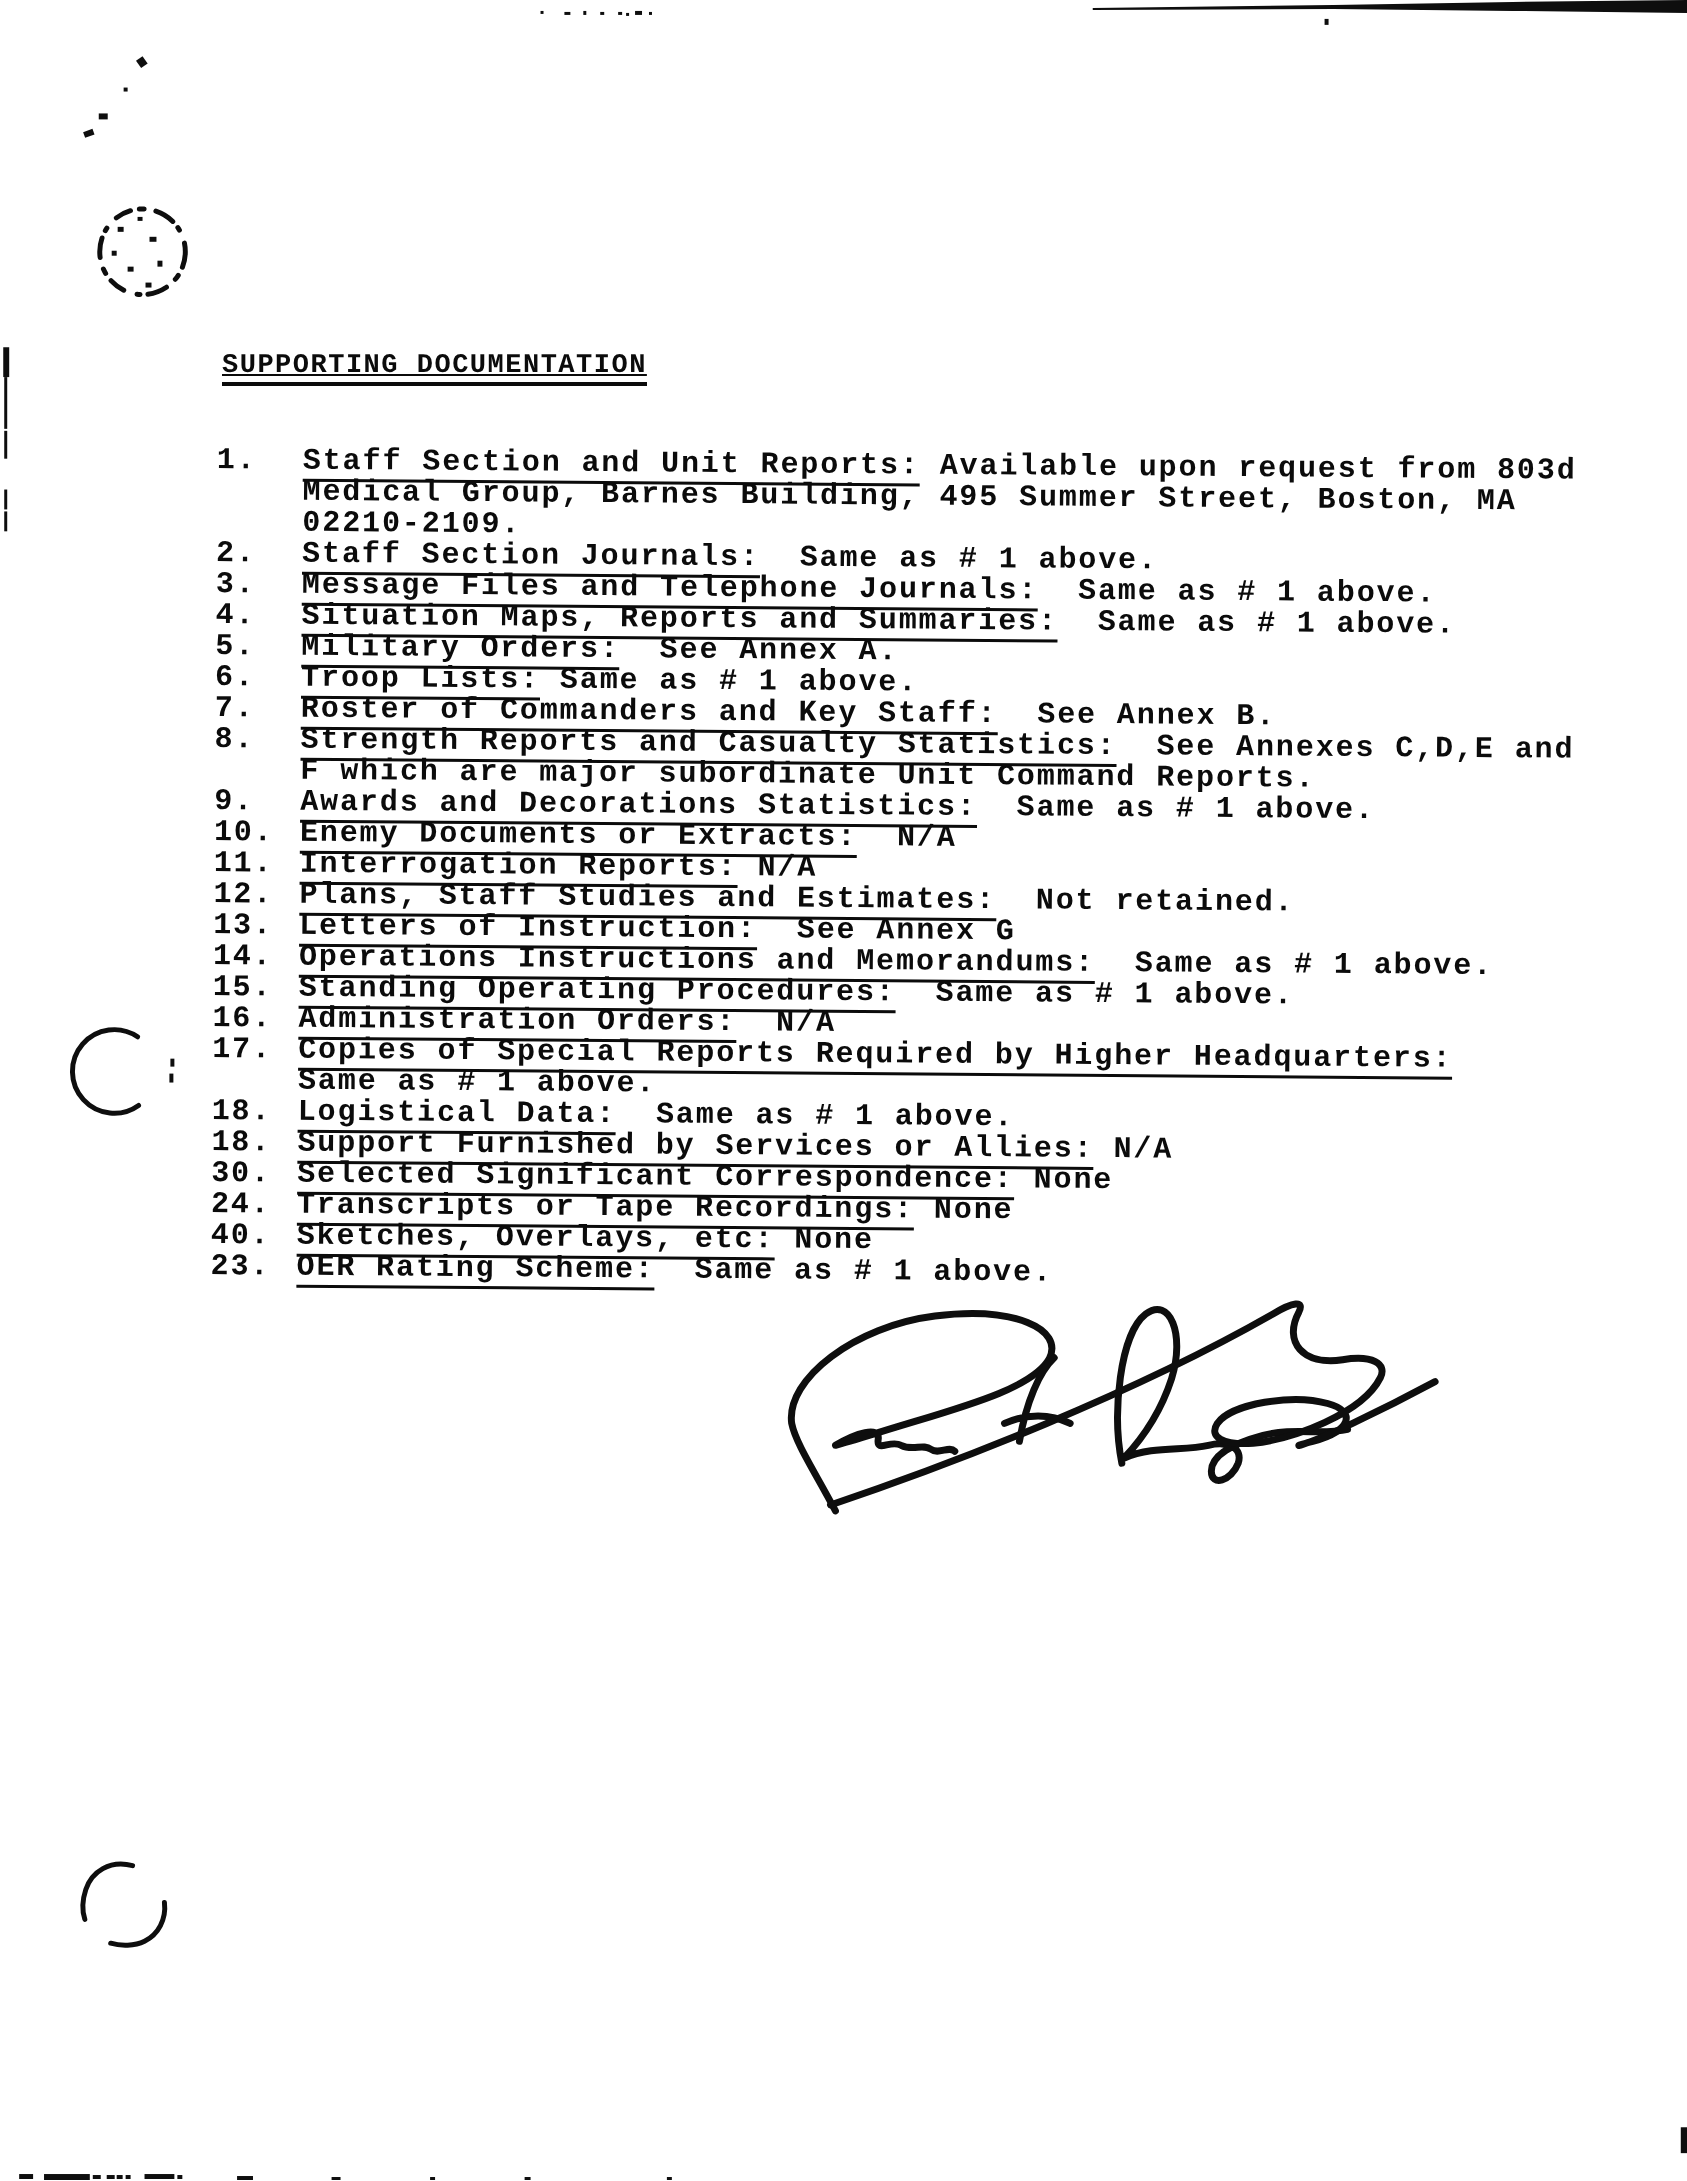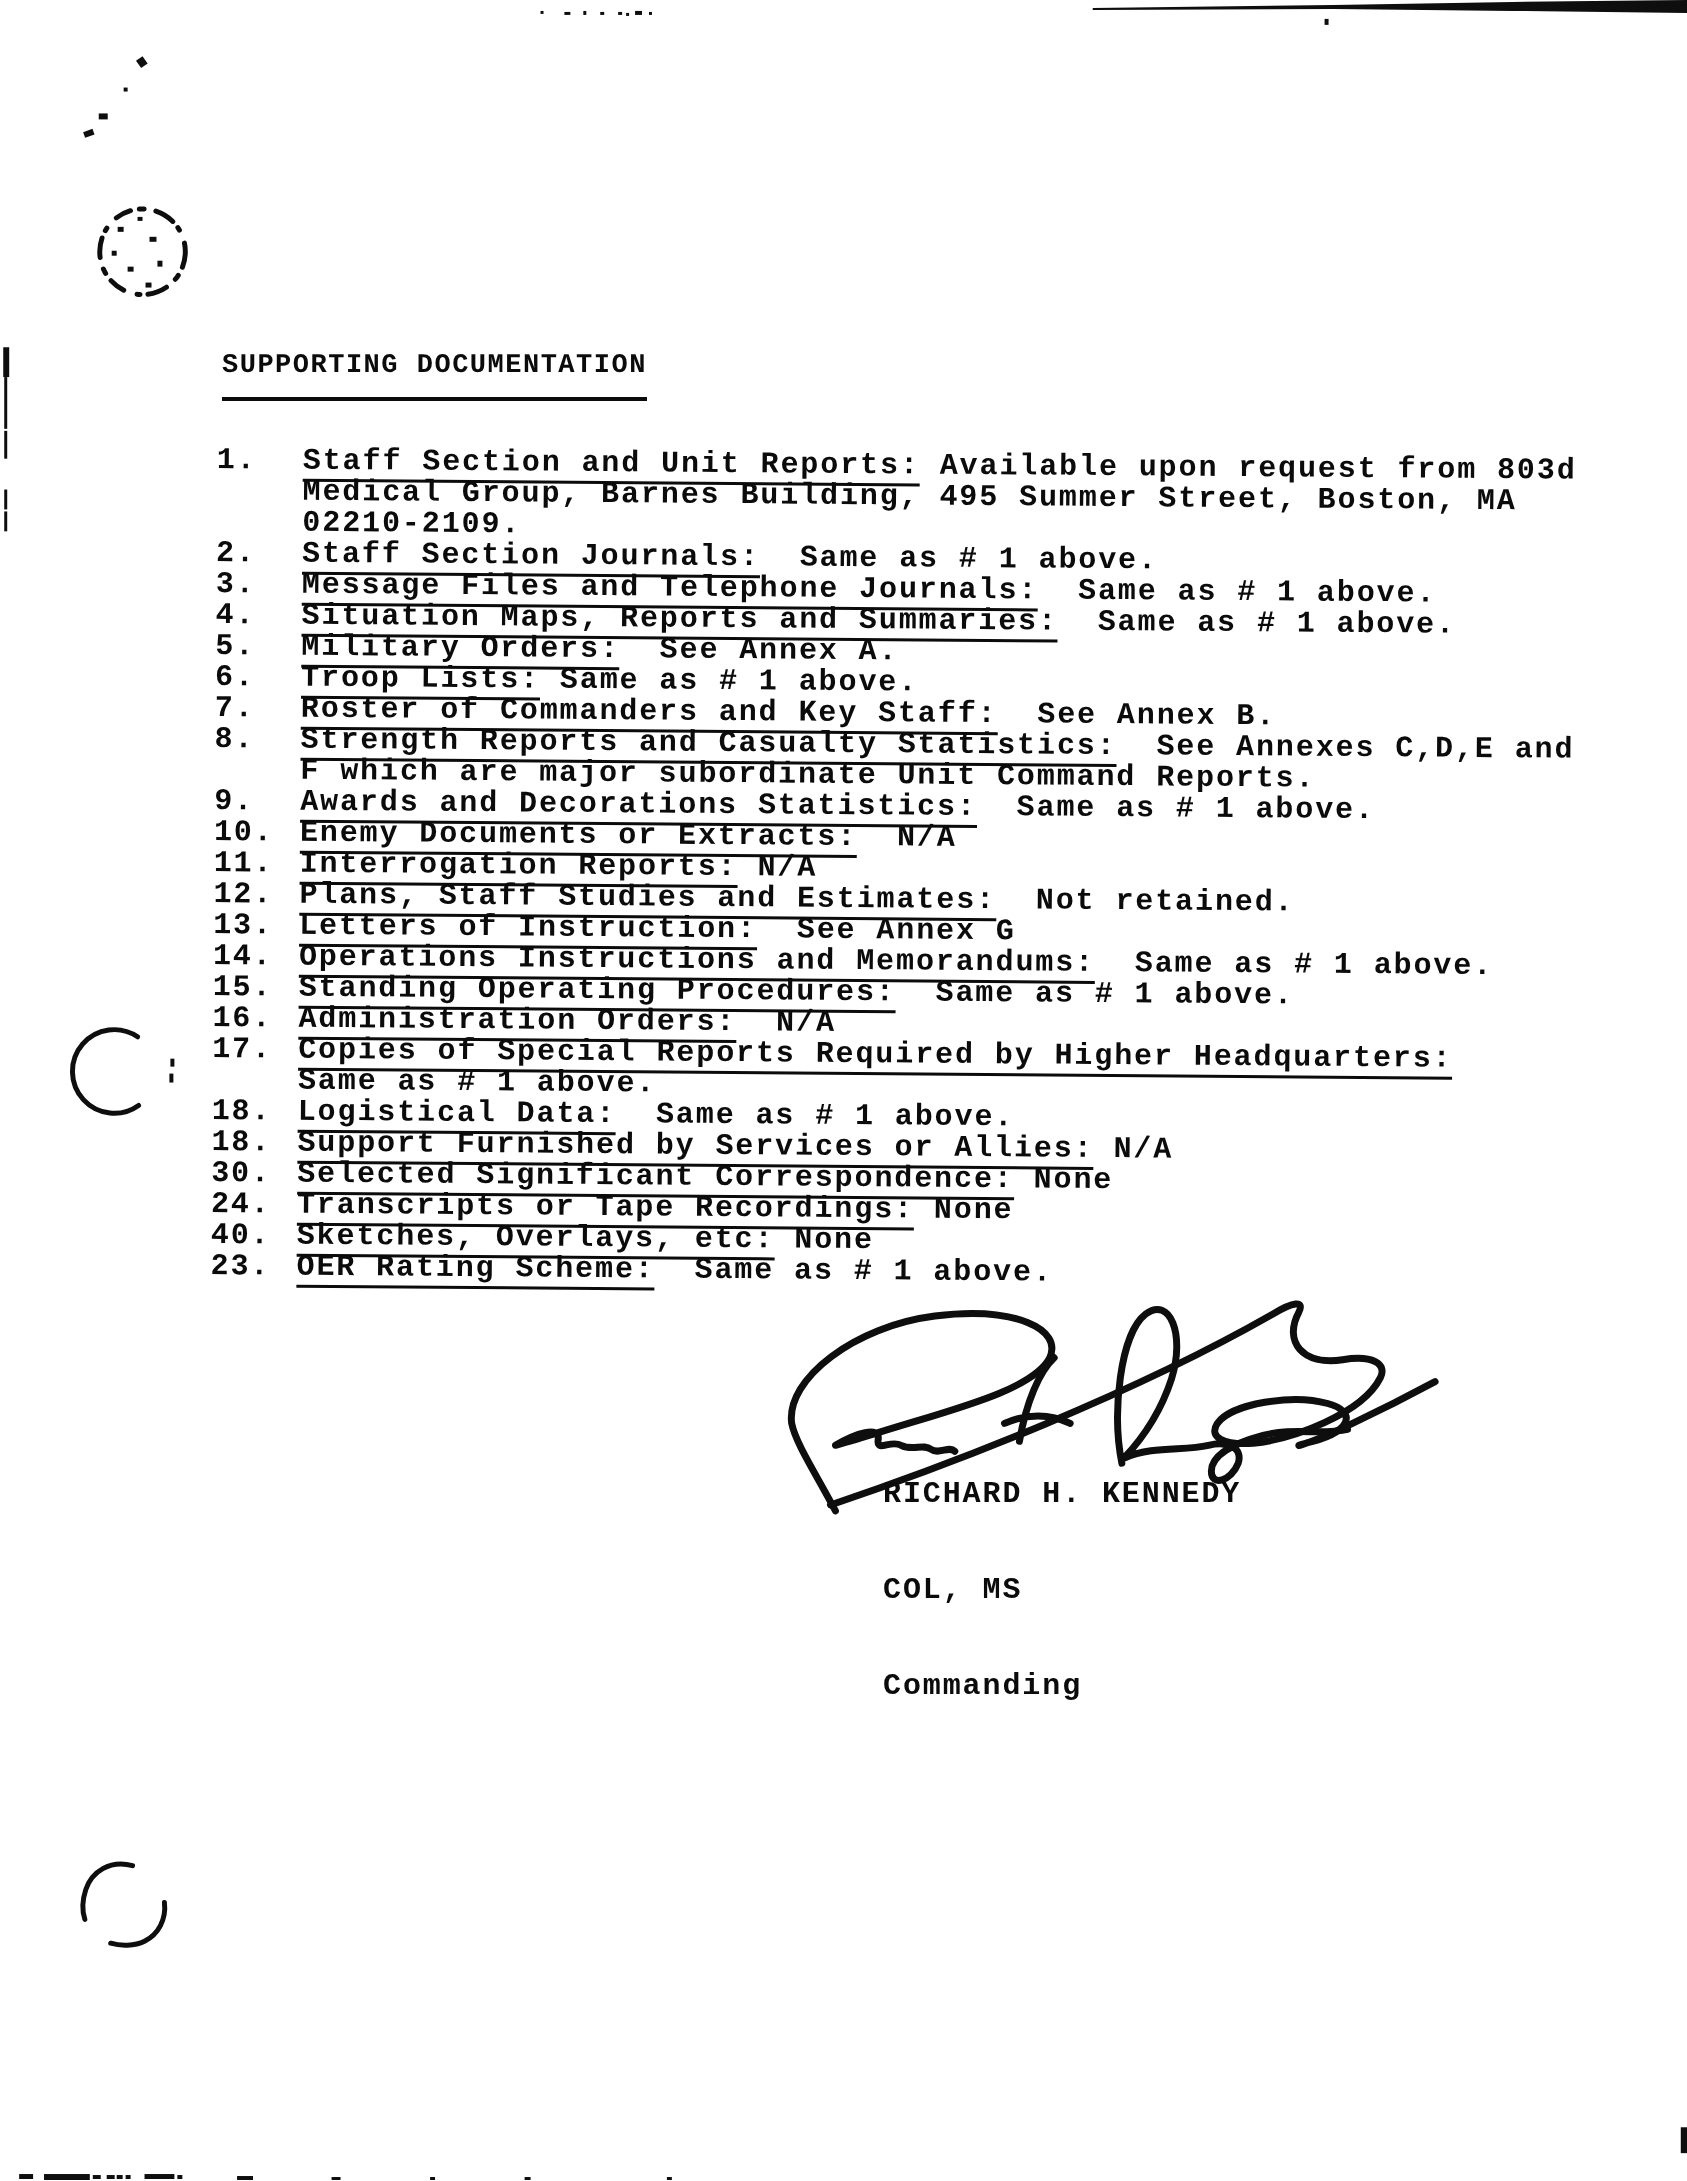--- a/index.html
+++ b/index.html
@@ -7,22 +7,23 @@
     position:relative; width:1688px; height:2181px;
     background:#ffffff; overflow:hidden;
     font-family:"Liberation Mono","DejaVu Sans Mono",monospace;
     color:#0b0b0b; font-weight:bold;
   }
   
   .ttext{ text-rendering:geometricPrecision; }
   #doc-title{
     position:absolute; left:222px; top:350px;
     font-size:27px; letter-spacing:1.5px; line-height:32px;
-    border-bottom:4px solid #0b0b0b; padding-bottom:15px;
+    border-bottom:4px solid #0b0b0b; padding-bottom:0;
     white-space:pre;
+    text-decoration:underline;
   }
   #doc-list{
     position:absolute; left:217px; top:444px; width:1413px;
     font-size:30px; letter-spacing:1.9px;
     transform:rotate(0.45deg); transform-origin:0 0;
   }
   .row{ display:flex; align-items:flex-start; }
   .num{ width:86px; flex:0 0 86px; white-space:pre; height:31px; }
   .body{ flex:1; }
   .line{ white-space:pre; height:31px; }
@@ -262,20 +263,15 @@
 
   <svg id="sig-scrawl" width="716" height="269" viewBox="0 0 720 270" aria-hidden="true">
     <g class="svgink" stroke-width="7">
       <path d="M100,238 C80,200 60,170 56,150 C50,105 120,52 200,42 C280,32 330,55 315,85 C300,112 240,130 180,148 C140,160 115,168 100,172 C120,160 145,152 143,166 C141,180 155,166 166,172 C178,178 188,170 196,176 C204,182 214,172 220,178"></path>
       <path d="M285,168 C292,128 305,98 320,84 M270,150 C292,140 316,140 336,150"></path>
       <path d="M388,190 C378,140 386,60 412,40 C436,22 452,60 438,105 C426,142 406,168 390,185 C420,172 450,178 475,172 C495,167 510,175 505,190 C498,208 478,214 478,198 C478,182 500,170 530,162 C560,154 590,162 615,156"></path>
       <path d="M95,232 C220,190 400,120 540,40 C560,28 572,26 566,38 C550,68 570,92 610,86 C640,81 655,90 648,104 C630,140 560,166 520,170 C490,172 475,164 484,150 C498,130 560,120 595,130 C625,138 618,158 580,168 C552,175 566,176 620,150 C660,131 690,115 703,108"></path>
     </g>
   </svg>
 
-  <div id="sig-block">
-    <div>RICHARD H. KENNEDY</div>
-    <div>COL, MS</div>
-    <div>Commanding</div>
-  </div>
 
 </div>
 
 
 </body></html>

